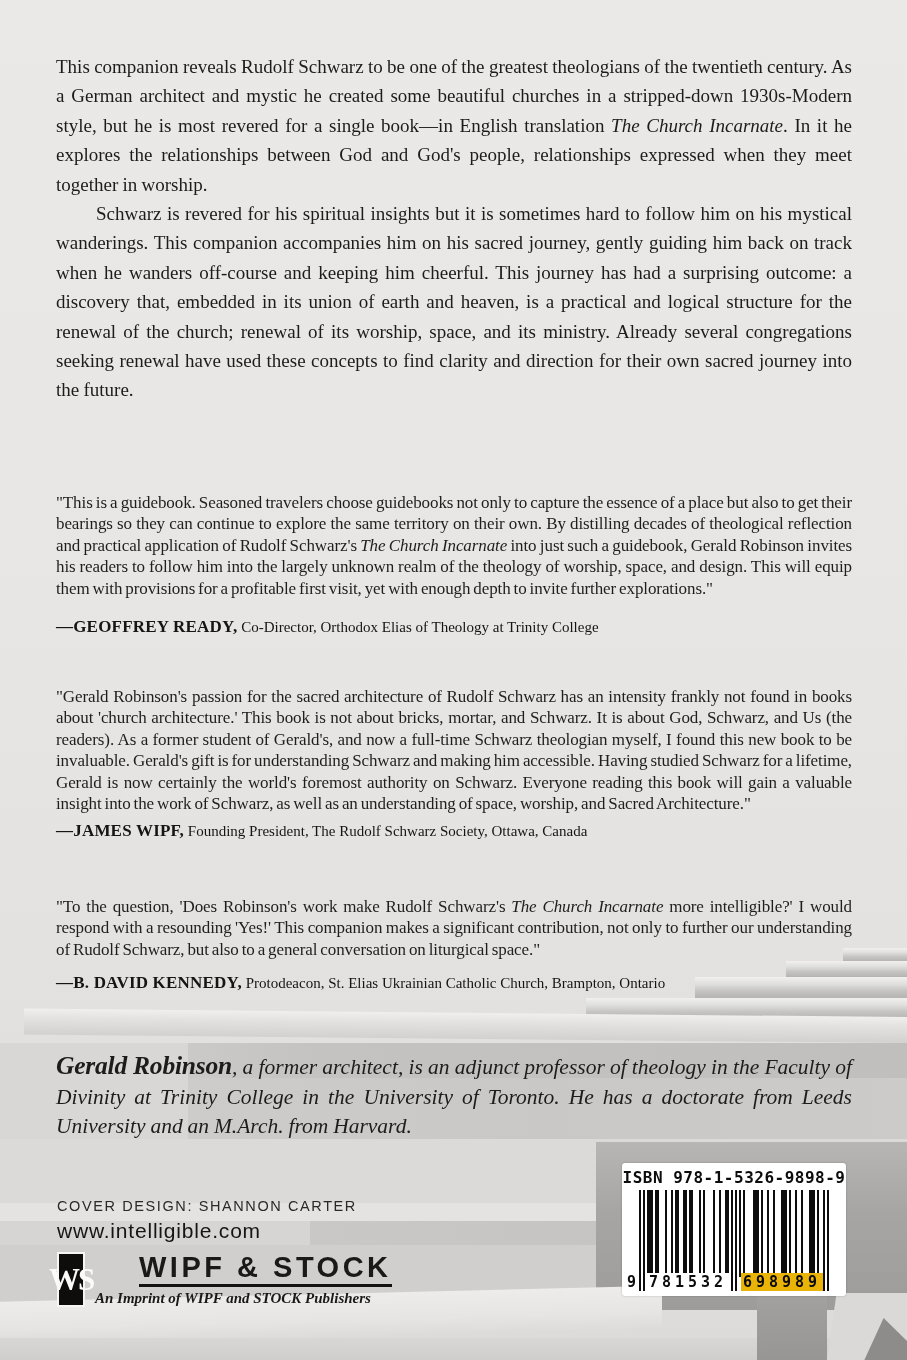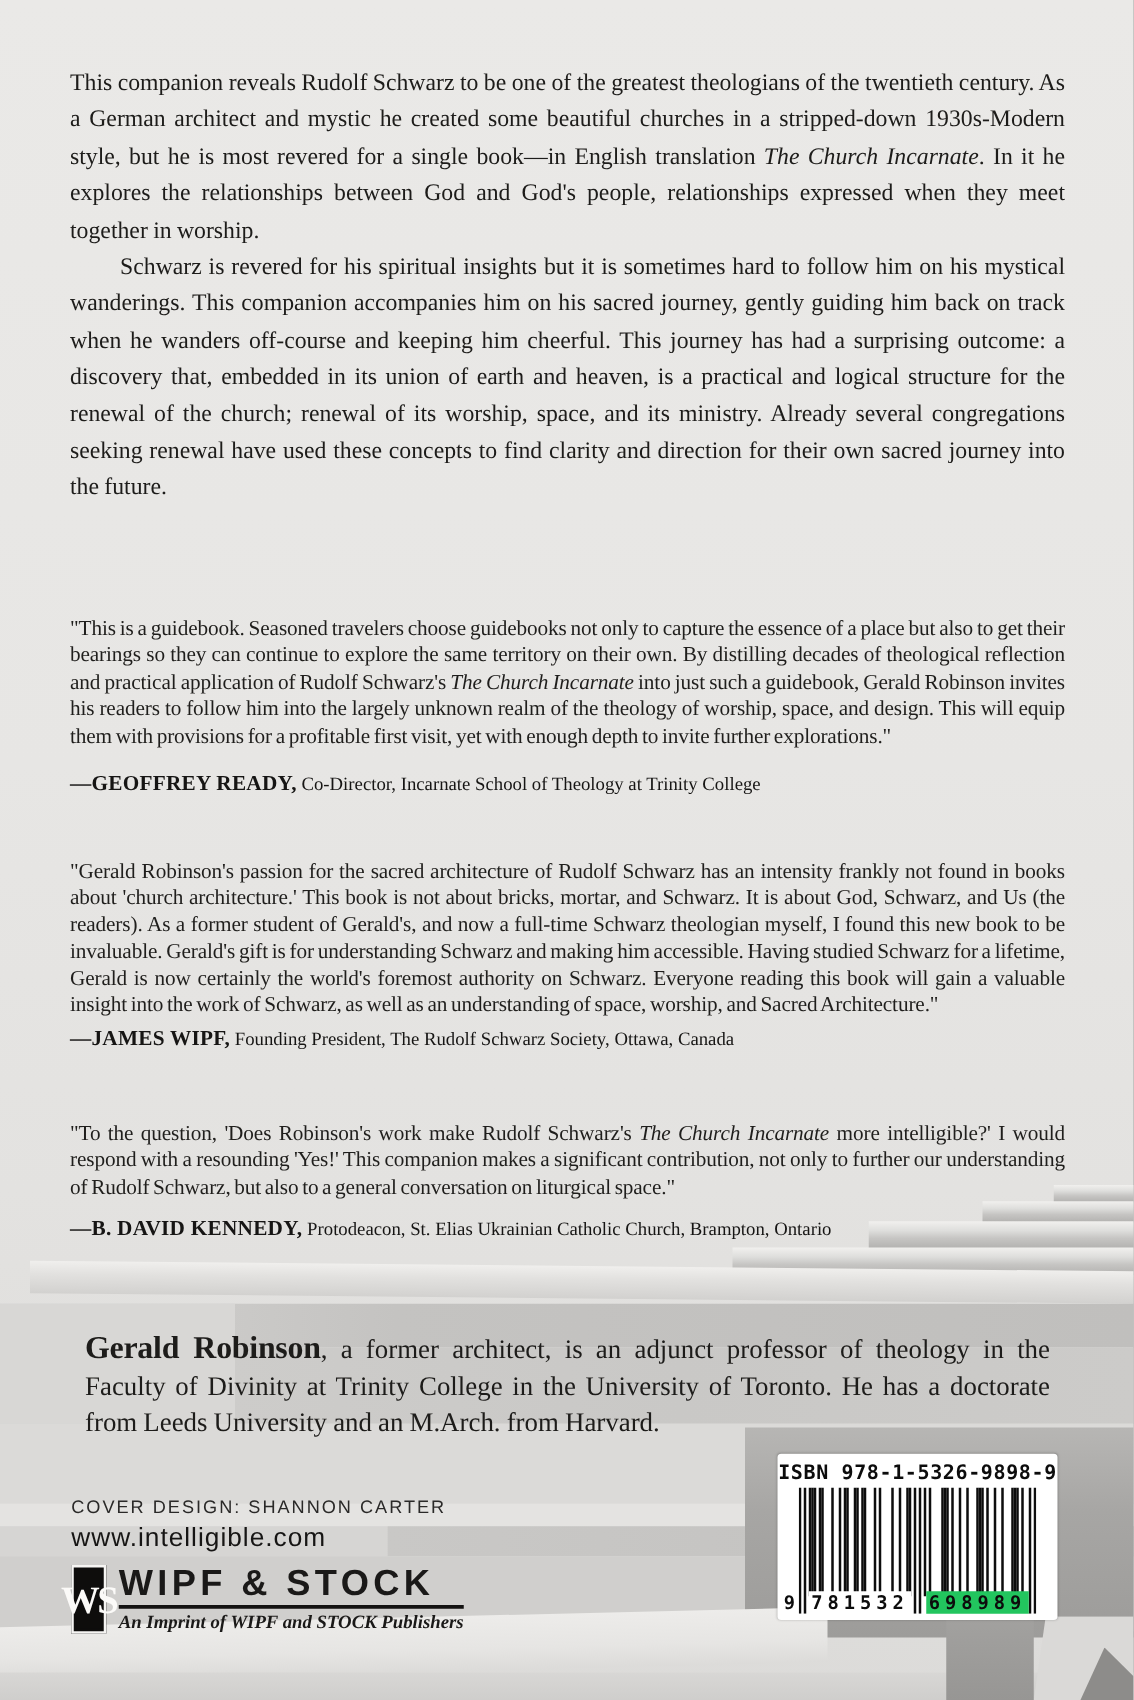--- a/index.html
+++ b/index.html
@@ -27,46 +27,46 @@
   .dark-column{background:linear-gradient(180deg,#a3a2a0,#979694);}
   .br-light{background:#dad9d7;clip-path:polygon(12% 0,100% 0,100% 100%,0 100%);}
   .br-dark{background:#8d8c8a;clip-path:polygon(55% 0,100% 55%,100% 100%,18% 100%);}
   
   .txt{position:absolute;left:56px;width:796px;z-index:2;}
   .synopsis p{margin:0;font-size:19px;line-height:29.4px;text-align:justify;word-spacing:-0.5px;}
   .synopsis p.indent{text-indent:40px;}
   .quote{margin:0;font-size:17px;line-height:21.4px;text-align:justify;word-spacing:-1.2px;letter-spacing:-0.1px;color:#1f1e1c;}
   .attr{margin:0;font-size:15px;line-height:20px;color:#161514;}
   .attr .attr-name{font-weight:bold;font-size:17px;letter-spacing:0.2px;}
-  .bio p{margin:12px;font-size:21.5px;line-height:29.5px;text-align:justify;word-spacing:-0.5px;}
+  .bio p{margin:0;font-size:21.5px;line-height:29.5px;text-align:justify;word-spacing:-0.5px;font-style:italic;}
   .bio .author-name{font-weight:bold;font-size:25.5px;letter-spacing:-0.2px;}
   .credits{position:absolute;left:57px;top:1198px;z-index:2;font-family:"Liberation Sans",sans-serif;}
   .cover-design{font-size:14.5px;letter-spacing:1.6px;color:#2a2928;margin:0;}
   .website{font-size:21px;letter-spacing:0.8px;color:#161514;margin:5px 0 0 0;}
   .publisher{position:absolute;left:57px;top:1252px;z-index:2;display:flex;align-items:flex-start;}
   .ws-box{width:28px;height:55px;background:#0e0d0c;box-shadow:inset 0 0 0 2px #f6f5f3, inset 0 0 0 4px #0e0d0c;
     display:flex;align-items:center;justify-content:center;
     font-family:"Liberation Serif",serif;font-weight:bold;font-size:31px;letter-spacing:-2px;color:#fbfaf8;text-align:right;}
   .pub-text{margin-left:10px;}
   .pub-name{font-family:"Liberation Sans",sans-serif;font-weight:bold;font-size:29px;letter-spacing:3.5px;color:#1a1918;line-height:30px;
-    border-bottom:3px solid #131211;padding-bottom:2px;}
+    border-bottom:3px solid #131211;padding-bottom:2px;margin-left:44px;}
   .pub-imprint{font-family:"Liberation Serif",serif;font-style:italic;font-weight:bold;font-size:15px;color:#1a1918;margin-top:3px;}
   
   .barcode{position:absolute;left:622px;top:1163px;width:224px;height:133px;background:#fff;border-radius:3px;z-index:3;
     box-shadow:0 0 2px rgba(0,0,0,0.25);}
   .isbn-label{position:absolute;top:5px;left:0;width:100%;text-align:center;
     font-family:"DejaVu Sans Mono",monospace;font-weight:bold;font-size:16px;letter-spacing:0.5px;color:#0c0c0c;white-space:nowrap;}
   .bars{position:absolute;left:17px;top:27px;width:190px;height:101px;}
   .bars svg{display:block;}
   .bc-digits{position:absolute;left:2px;top:110px;width:220px;height:20px;z-index:4;
     font-family:"DejaVu Sans Mono",monospace;font-weight:bold;font-size:15px;color:#0c0c0c;}
   .bc-digits span{position:absolute;top:0;}
   .d-first{left:0;width:15px;text-align:center;}
   .d-g1{left:23px;width:82px;text-align:center;letter-spacing:4px;background:#fff;}
-  .d-g2{left:117px;width:82px;text-align:center;letter-spacing:4px;background:#22c55e;}
+  .d-g2{left:117px;width:82px;text-align:center;letter-spacing:4px;background:#eab308;}
 </style>
 </head>
 <body>
 
 <div class="cover">
 
   <div class="bg">
     <div class="shape step" style="left:843px;top:948px;width:64px;height:14px;"></div>
     <div class="shape step" style="left:786px;top:961px;width:121px;height:17px;"></div>
     <div class="shape step" style="left:695px;top:977px;width:212px;height:22px;"></div>
@@ -88,21 +88,21 @@
     <div class="shape br-dark" style="left:855px;top:1318px;width:52px;height:42px;"></div>
   </div>
 
   <div class="txt synopsis" style="top:52px;">
     <p><span>This companion reveals Rudolf Schwarz to be one of the greatest theologians of the twentieth century. As a German architect and mystic he created some beautiful churches in a stripped-down 1930s-Modern style, but he is most revered for a single book—in English translation </span><i>The Church Incarnate</i><span>. In it he explores the relationships between God and God's people, relationships expressed when they meet together in worship.</span></p>
     <p class="indent">Schwarz is revered for his spiritual insights but it is sometimes hard to follow him on his mystical wanderings. This companion accompanies him on his sacred journey, gently guiding him back on track when he wanders off-course and keeping him cheerful. This journey has had a surprising outcome: a discovery that, embedded in its union of earth and heaven, is a practical and logical structure for the renewal of the church; renewal of its worship, space, and its ministry. Already several congregations seeking renewal have used these concepts to find clarity and direction for their own sacred journey into the future.</p>
   </div>
 
   <div class="txt" style="top:492px;">
     <p class="quote"><span>"This is a guidebook. Seasoned travelers choose guidebooks not only to capture the essence of a place but also to get their bearings so they can continue to explore the same territory on their own. By distilling decades of theological reflection and practical application of Rudolf Schwarz's </span><i>The Church Incarnate</i><span> into just such a guidebook, Gerald Robinson invites his readers to follow him into the largely unknown realm of the theology of worship, space, and design. This will equip them with provisions for a profitable first visit, yet with enough depth to invite further explorations."</span></p>
-    <p class="attr" style="margin-top:18px;"><span class="attr-name">—GEOFFREY READY,</span><span> Co-Director, Incarnate School of Theology at Trinity College</span></p>
+    <p class="attr" style="margin-top:18px;"><span class="attr-name">—GEOFFREY READY,</span><span> Co-Director, Orthodox Elias of Theology at Trinity College</span></p>
   </div>
 
   <div class="txt" style="top:686px;">
     <p class="quote"><span>"Gerald Robinson's passion for the sacred architecture of Rudolf Schwarz has an intensity frankly not found in books about 'church architecture.' This book is not about bricks, mortar, and Schwarz. It is about God, Schwarz, and Us (the readers). As a former student of Gerald's, and now a full-time Schwarz theologian myself, I found this new book to be invaluable. Gerald's gift is for understanding Schwarz and making him accessible. Having studied Schwarz for a lifetime, Gerald is now certainly the world's foremost authority on Schwarz.  Everyone reading this book will gain a valuable insight into the work of Schwarz, as well as an understanding of space, worship, and Sacred Architecture."</span><i></i><span></span></p>
     <p class="attr" style="margin-top:7px;"><span class="attr-name">—JAMES WIPF,</span><span> Founding President, The Rudolf Schwarz Society, Ottawa, Canada</span></p>
   </div>
 
   <div class="txt" style="top:896px;">
     <p class="quote"><span>"To the question, 'Does Robinson's work make Rudolf Schwarz's </span><i>The Church Incarnate</i><span> more intelligible?' I would respond with a resounding 'Yes!' This companion makes a significant contribution, not only to further our understanding of Rudolf Schwarz, but also to a general conversation on liturgical space."</span></p>
     <p class="attr" style="margin-top:13px;"><span class="attr-name">—B. DAVID KENNEDY,</span><span> Protodeacon, St. Elias Ukrainian Catholic Church, Brampton, Ontario</span></p>

